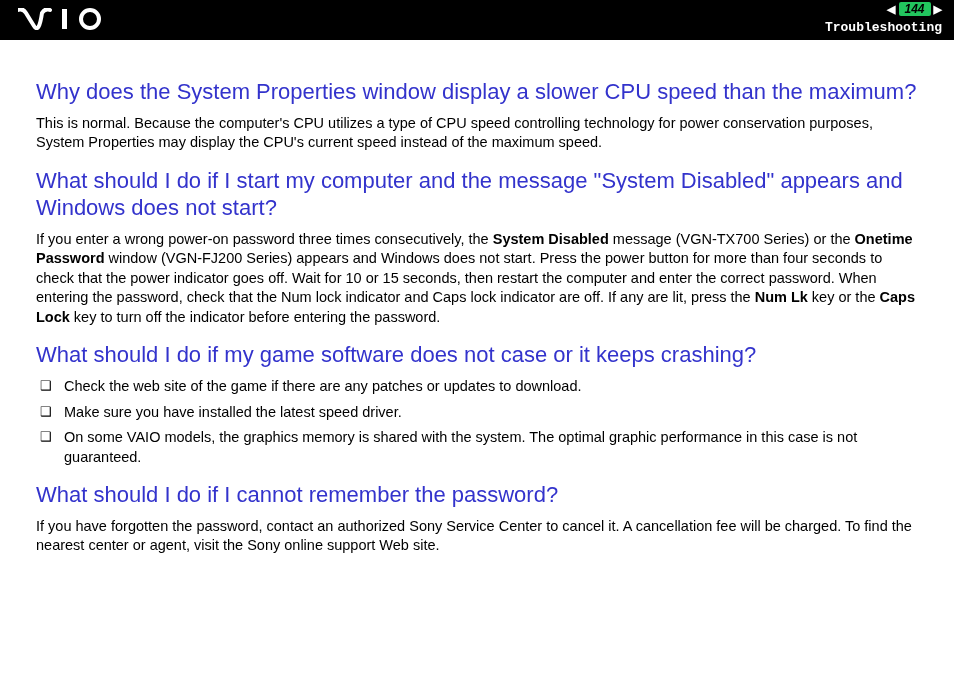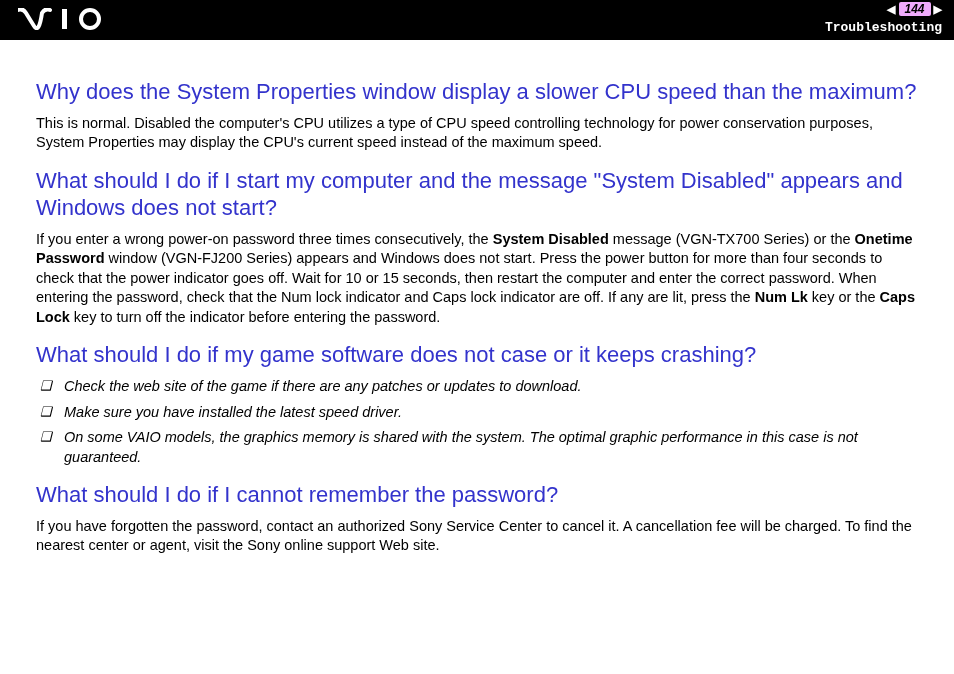--- a/index.html
+++ b/index.html
@@ -25,21 +25,21 @@
     align-items: center;
     font-size: 12px;
     font-style: italic;
     font-weight: bold;
   }
   .pagenav .arrow {
     font-style: normal;
     font-size: 11px;
   }
   .pagenav .num {
-    background: #f0abfc;
+    background: #22c55e;
     color: #000;
     padding: 0 6px;
     margin: 0 3px;
     border-radius: 2px;
     font-style: italic;
   }
   .section {
     position: absolute;
     right: 12px;
     top: 20px;
@@ -65,21 +65,20 @@
   }
   .q.first { margin-top: 0; }
   .body {
     font-size: 14.5px;
     line-height: 1.35;
     color: #000;
   }
   ul.body {
     list-style: none;
     padding-left: 0;
-    font-style: italic;
   }
   ul.body li {
     position: relative;
     padding-left: 28px;
     margin-bottom: 6px;
   }
   ul.body li::before {
     content: "❑";
     position: absolute;
     left: 4px;
@@ -103,21 +102,21 @@
     <span class="arrow">◀</span>
     <span class="num">144</span>
     <span class="arrow">▶</span>
   </div>
   <div class="section">Troubleshooting</div>
 </div>
 
 <div class="content">
 
   <div class="q first">Why does the System Properties window display a slower CPU speed than the maximum?</div>
-  <p class="body">This is normal. Disabled the computer's CPU utilizes a type of CPU speed controlling technology for power conservation purposes, System Properties may display the CPU's current speed instead of the maximum speed.</p>
+  <p class="body">This is normal. Because the computer's CPU utilizes a type of CPU speed controlling technology for power conservation purposes, System Properties may display the CPU's current speed instead of the maximum speed.</p>
 
   <div class="q">What should I do if I start my computer and the message "System Disabled" appears and Windows does not start?</div>
   <p class="body">
     <span>If you enter a wrong power-on password three times consecutively, the </span><b>System Disabled</b><span> message (VGN-TX700 Series) or the </span><b>Onetime Password</b><span> window (VGN-FJ200 Series) appears and Windows does not start. Press the power button for more than four seconds to check that the power indicator goes off. Wait for 10 or 15 seconds, then restart the computer and enter the correct password. When entering the password, check that the Num lock indicator and Caps lock indicator are off. If any are lit, press the </span><b>Num Lk</b><span> key or the </span><b>Caps Lock</b><span> key to turn off the indicator before entering the password.</span>
   </p>
 
   <div class="q">What should I do if my game software does not case or it keeps crashing?</div>
   <ul class="body">
     <li>Check the web site of the game if there are any patches or updates to download.</li>
     <li>Make sure you have installed the latest speed driver.</li>

